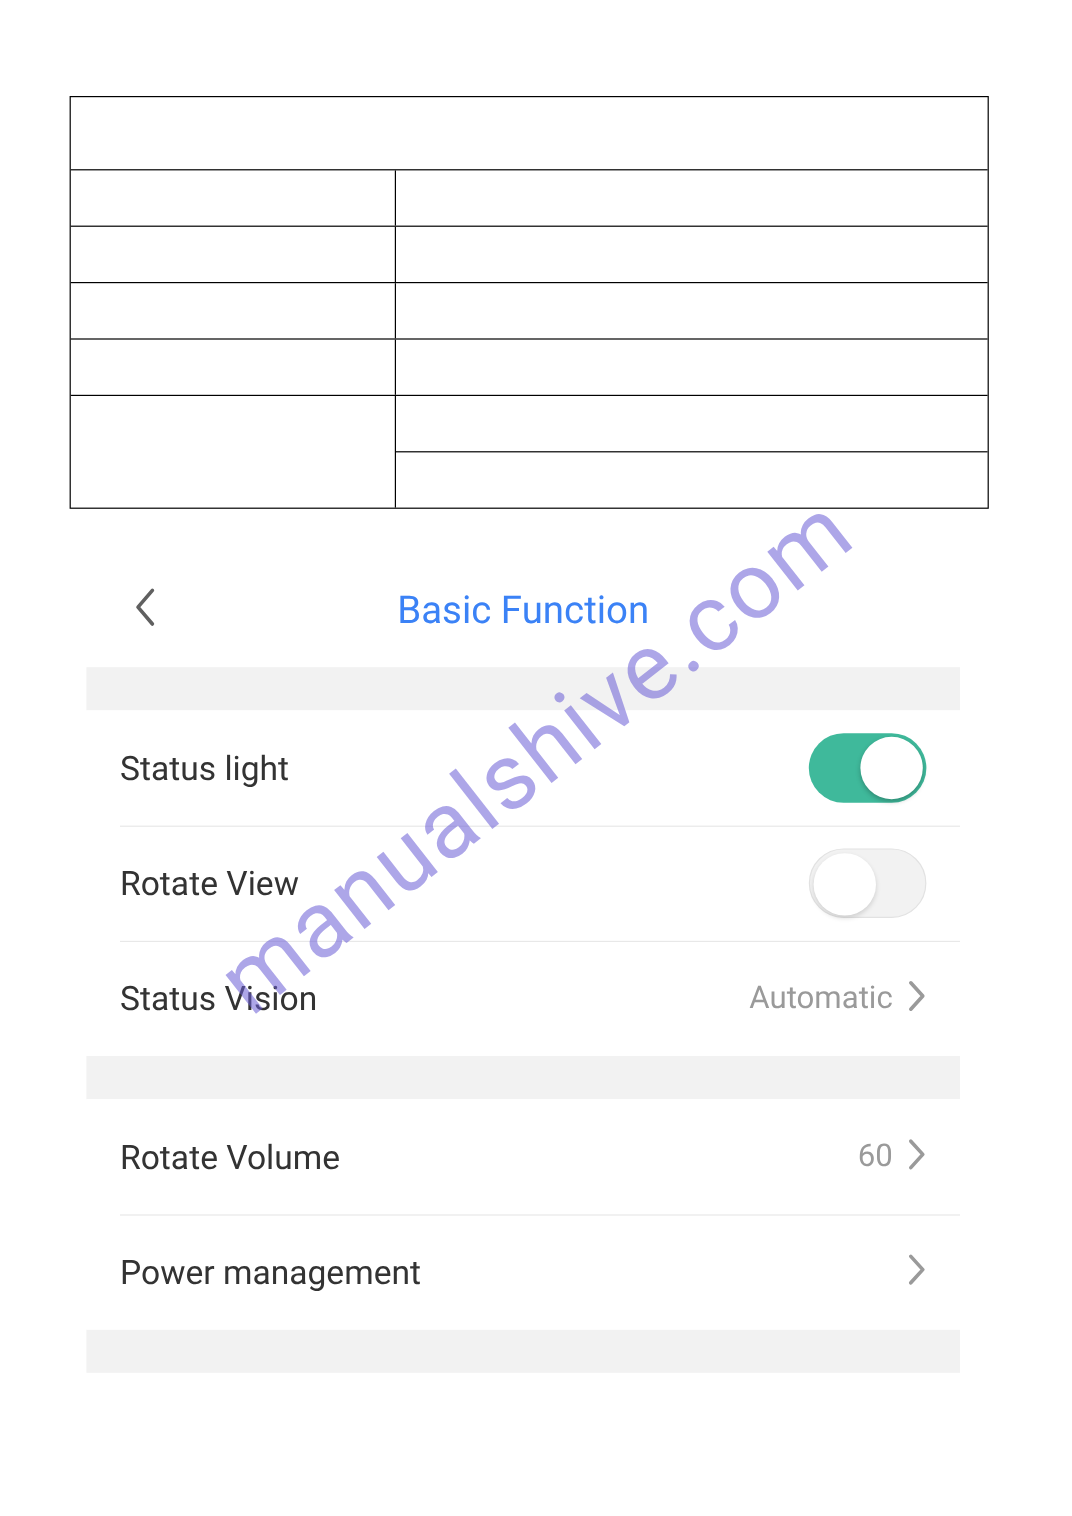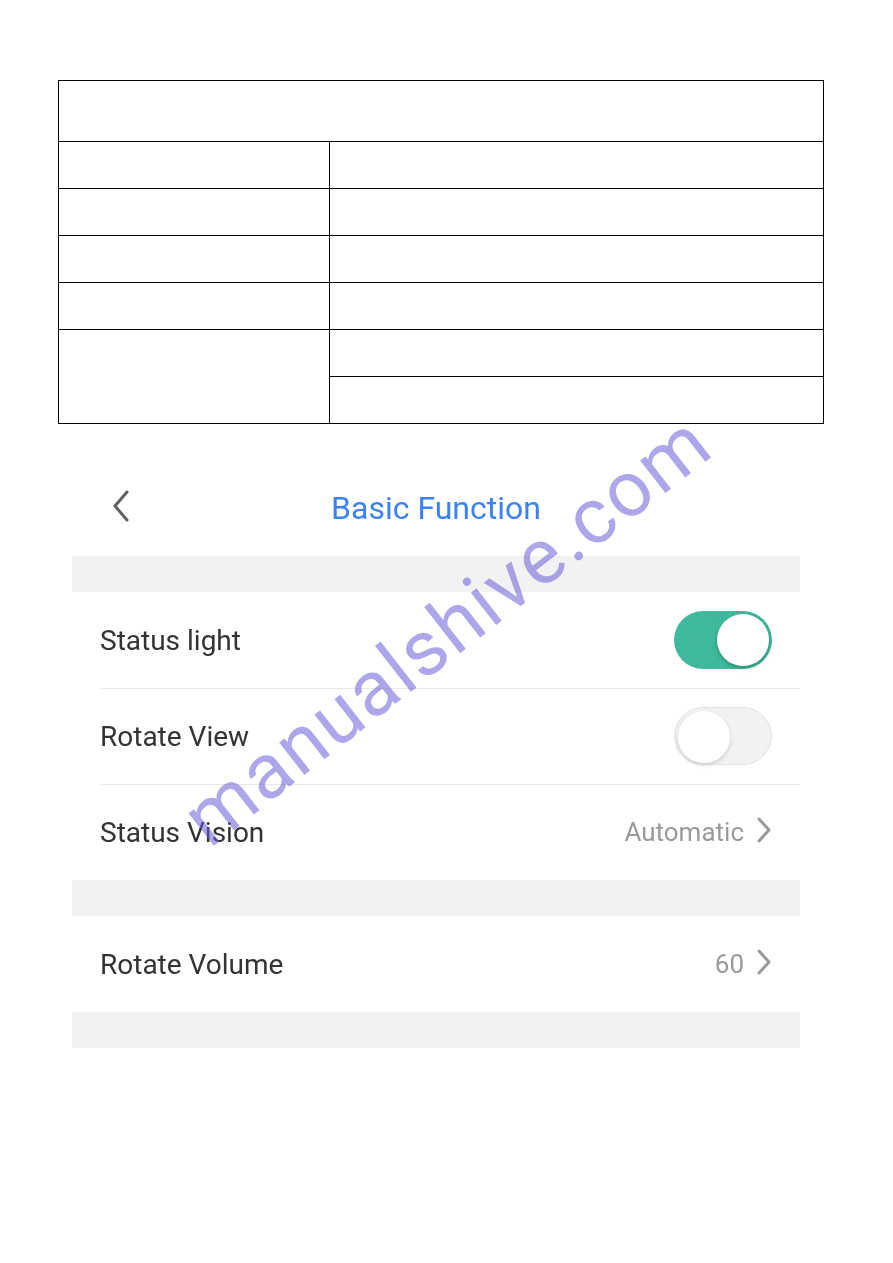--- a/index.html
+++ b/index.html
@@ -228,17 +228,27 @@
     <div class="row-right">
       <span class="row-value">60</span>
       <span class="chev">
         <svg width="16" height="28" viewBox="0 0 16 28" fill="none" stroke-width="3" stroke-linecap="round" stroke-linejoin="round">
             <polyline points="3,3 13,14 3,25"></polyline>
           </svg>
       </span>
     </div>
   </div>
 
+  <div class="row">
+    <div class="row-label">Power management</div>
+    <div class="row-right">
+      <span class="chev">
+        <svg width="16" height="28" viewBox="0 0 16 28" fill="none" stroke-width="3" stroke-linecap="round" stroke-linejoin="round">
+            <polyline points="3,3 13,14 3,25"></polyline>
+          </svg>
+      </span>
+    </div>
+  </div>
 
   <div class="section-gap"></div>
 </div>
 
 <div class="watermark">manualshive.com</div>
 
 </body></html>

